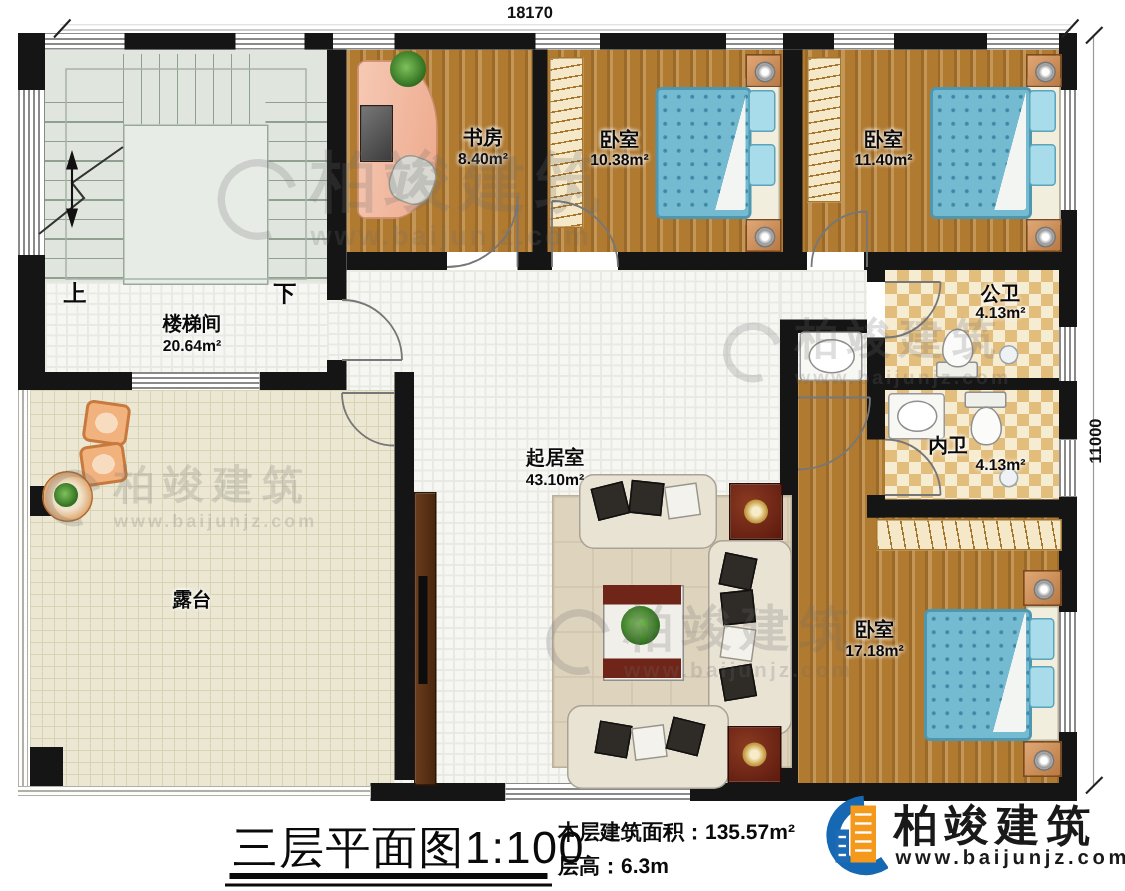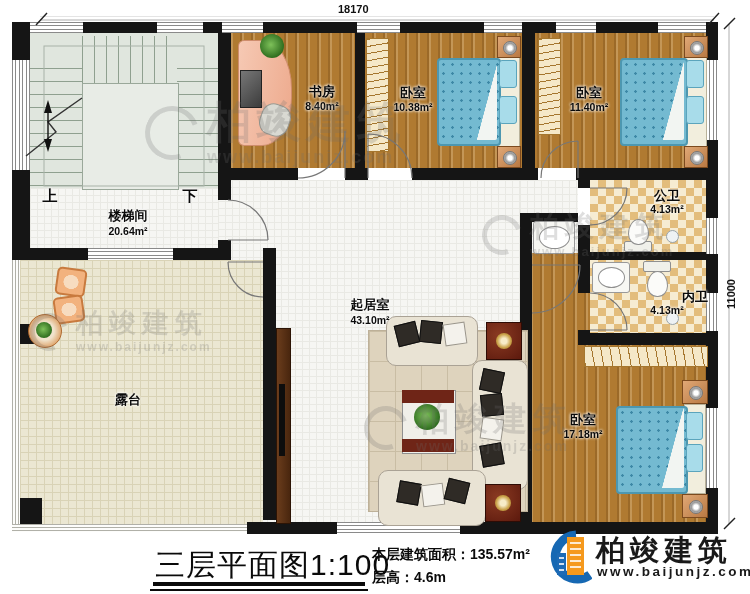--- a/index.html
+++ b/index.html
@@ -269,21 +269,21 @@
   <div class="r" style="left:128px;top:216px;">楼梯间</div>
   <div class="r ra" style="left:128px;top:231px;">20.64m²</div>
   <div class="r" style="left:322px;top:92px;">书房</div>
   <div class="r ra" style="left:322px;top:106px;">8.40m²</div>
   <div class="r" style="left:413px;top:93px;">卧室</div>
   <div class="r ra" style="left:413px;top:107px;">10.38m²</div>
   <div class="r" style="left:589px;top:93px;">卧室</div>
   <div class="r ra" style="left:589px;top:107px;">11.40m²</div>
   <div class="r" style="left:667px;top:196px;">公卫</div>
   <div class="r ra" style="left:667px;top:209px;">4.13m²</div>
-  <div class="r" style="left:695px;top:297px;">内卫</div>
+  <div class="r" style="left:632px;top:297px;">内卫</div>
   <div class="r ra" style="left:667px;top:310px;">4.13m²</div>
   <div class="r" style="left:370px;top:305px;">起居室</div>
   <div class="r ra" style="left:370px;top:320px;">43.10m²</div>
   <div class="r" style="left:128px;top:400px;">露台</div>
   <div class="r" style="left:583px;top:420px;">卧室</div>
   <div class="r ra" style="left:583px;top:434px;">17.18m²</div>
   <div class="r updown" style="left:50px;top:196px;">上</div>
   <div class="r updown" style="left:190px;top:196px;">下</div>
 
   <div class="wm" style="left:145px;top:100px;">
@@ -315,21 +315,21 @@
       </div>
   </div>
 
   <div class="ptitle" style="left:155px;top:545px;">三层平面图1:100</div>
   <div class="uline" style="left:153px;top:582px;width:212px;height:4px;"></div>
   <div class="uline" style="left:150px;top:589px;width:218px;height:1.5px;"></div>
   <div class="info" style="left:372px;top:546px;">
     <span>本层建筑面积：</span><span>135.57m²</span>
   </div>
   <div class="info" style="left:372px;top:569px;">
-    <span>层高：</span><span>4.6m</span>
+    <span>层高：</span><span>6.3m</span>
   </div>
   <svg class="abs" style="left:546px;top:528px;" width="46" height="60" viewBox="0 0 46 58">
     <path d="M30 6 A22 22 0 1 0 44 46" stroke="#1668b3" stroke-width="9" fill="none"></path>
     <rect x="21" y="8" width="17" height="38" fill="#f5991d"></rect>
     <rect x="11" y="24" width="9" height="22" fill="#1d6ab5"></rect>
     <g stroke="#ffffff" stroke-width="1.6">
       <line x1="24" y1="14" x2="35" y2="14"></line>
         <line x1="24" y1="20" x2="35" y2="20"></line>
       <line x1="24" y1="26" x2="35" y2="26"></line>
         <line x1="24" y1="32" x2="35" y2="32"></line>

